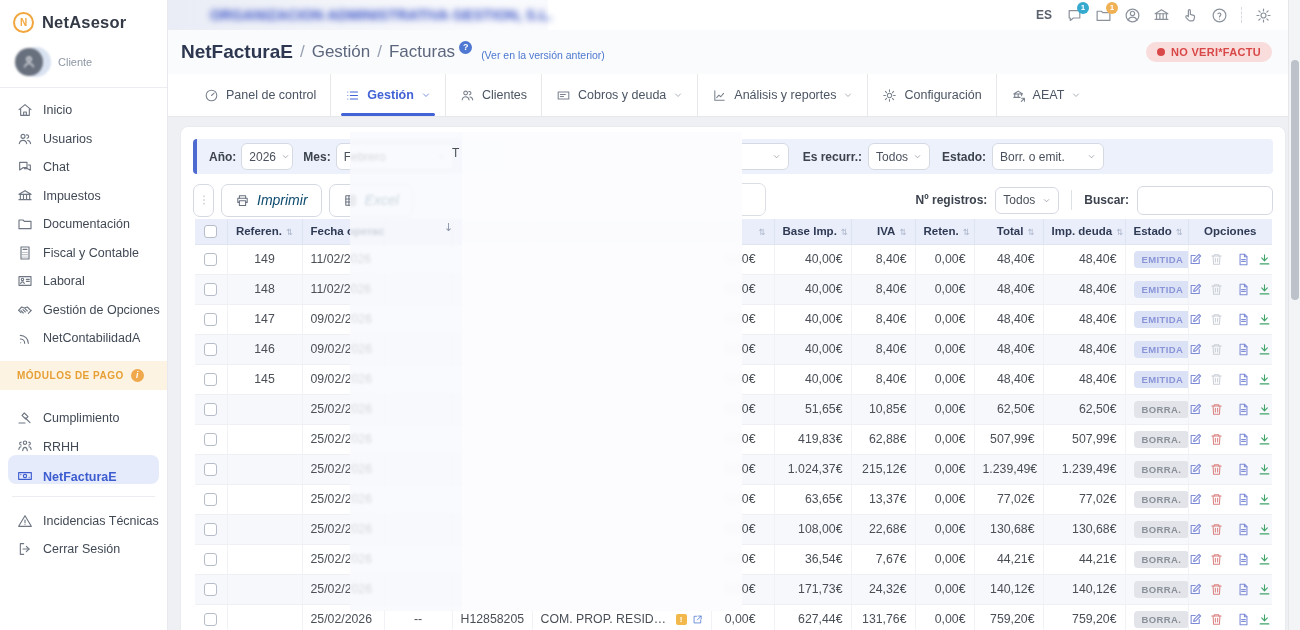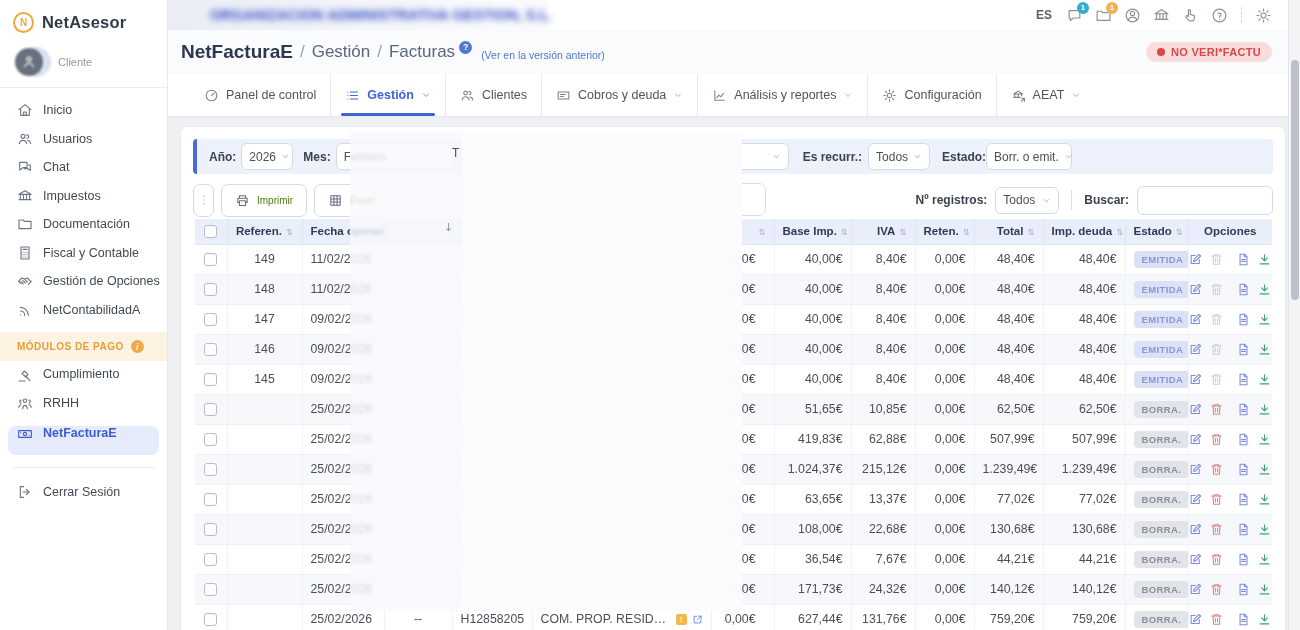--- a/index.html
+++ b/index.html
@@ -21,21 +21,21 @@
   .avatar-bg{position:absolute;left:6px;top:0;width:30px;height:30px;border-radius:50%;background:#d9e2f0;}
   .avatar{position:absolute;left:0;top:1px;width:28px;height:28px;border-radius:50%;background:#68707e;display:flex;align-items:center;justify-content:center;color:#fff;}
   .avatar .ic{width:16px;height:16px;}
   .client-label{font-size:11px;color:#8d97a6;text-align:right;}
   .side-divider{height:1px;background:#ebedf1;margin:0 0 8px 0;}
   .nav-item{display:flex;align-items:center;gap:10px;height:28.5px;padding-left:17px;font-size:12.5px;color:#414955;cursor:pointer;}
   .nav-item .ic{width:16px;height:16px;color:#6e7683;}
   .modules-band{display:flex;align-items:center;gap:7px;background:#fcf3e2;padding:8px 0 8px 17px;margin:8px 0 6px 0;}
   .modules-title{font-size:10px;font-weight:bold;color:#e79f35;letter-spacing:.5px;}
   .modules-badge{width:13px;height:13px;border-radius:50%;background:#f0a84c;color:#fff;font-size:8.5px;font-weight:bold;display:flex;align-items:center;justify-content:center;font-style:italic;}
-  .mod-item{display:flex;align-items:flex-start;gap:10px;height:29px;padding-left:17px;font-size:12.5px;color:#414955;cursor:pointer;}
+  .mod-item{display:flex;align-items:flex-end;gap:10px;height:29px;padding-left:17px;font-size:12.5px;color:#414955;cursor:pointer;}
   .mod-item .ic{width:16px;height:16px;color:#6e7683;}
   .mod-item.active{background:#e5ebfa;border-radius:8px;margin:1px 8px;padding-left:9px;color:#3d5cd0;font-weight:bold;}
   .mod-item.active .ic{color:#3d5cd0;}
   .foot-divider{height:1px;background:#ebedf1;margin:12px 12px 10px 12px;}
 
   
   #topbar{position:absolute;left:168px;top:0;width:1120px;height:30px;background:#fff;z-index:4;display:flex;align-items:center;}
   .company-zone{position:relative;display:flex;align-items:center;gap:10px;padding-left:32px;height:100%;width:380px;background:linear-gradient(90deg,rgba(104,124,188,.14),rgba(140,158,212,.05) 85%);}
   .company-logo{width:20px;height:20px;border-radius:3px;background:#9aa2ac;filter:blur(1.5px);}
   .company-name{font-size:14.5px;font-weight:bold;color:#3a53c6;filter:blur(3px);white-space:nowrap;}
@@ -70,21 +70,21 @@
   
   #content{position:absolute;left:168px;top:117px;width:1120px;height:513px;background:#eef0f4;}
   #card{position:absolute;left:180px;top:126px;width:1106px;height:504px;background:#fff;border:1px solid #e9ebef;border-bottom:none;border-radius:8px 8px 0 0;overflow:hidden;z-index:6;}
 
   .filterbar{position:absolute;left:12px;top:12px;width:1080px;height:35px;background:#ecf1fb;border-left:4px solid #4d6ad0;border-radius:4px;display:flex;align-items:center;padding-left:12px;}
   .flabel{font-size:12px;font-weight:bold;color:#3c434e;white-space:nowrap;}
   .sel{display:inline-flex;align-items:center;justify-content:space-between;gap:5px;background:#fff;border:1px solid #d5dae2;border-radius:6px;height:27px;padding:0 7px;font-size:12px;color:#4a515c;cursor:pointer;white-space:nowrap;}
   .sel .chev{width:9px;height:9px;color:#7a828e;}
 
   .toolbar{position:absolute;left:12px;top:56px;width:1080px;height:34px;display:flex;align-items:center;}
-  .btn{display:inline-flex;align-items:center;gap:7px;height:33px;border:1px solid #d5dae2;border-radius:7px;background:#fff;color:#4d7c0f;font-size:10px;padding:0 13px;cursor:pointer;white-space:nowrap;}
+  .btn{display:inline-flex;align-items:center;gap:7px;height:33px;border:1px solid #d5dae2;border-radius:7px;background:#fff;color:#0c4a6e;font-size:14px;padding:0 13px;cursor:pointer;white-space:nowrap;font-style:italic;}
   .btn .ic{width:15px;height:15px;color:#6a7280;}
   .btn.sq{width:21px;padding:0;justify-content:center;}
   .ghost-btn{position:absolute;left:273px;top:0;width:300px;height:33px;border:1px solid #dbdfe5;border-radius:7px;background:#fff;}
   .tb-right{margin-left:auto;display:flex;align-items:center;}
   .vline{width:1px;height:20px;background:#dde0e5;margin:0 12px;}
   .search-input{width:136px;height:29px;border:1px solid #d5dae2;border-radius:6px;font-size:12px;padding:0 8px;color:#4a515c;outline:none;font-family:"Liberation Sans",sans-serif;}
 
   
   .grid{position:absolute;left:14px;top:92px;width:1077px;border-collapse:collapse;table-layout:fixed;}
   .grid th{background:#e9eefa;height:25px;font-size:11.5px;font-weight:bold;color:#2f3a55;border-bottom:1px solid #dfe5f0;border-right:1px solid #dde4f2;padding:0 8px;white-space:nowrap;overflow:hidden;}
@@ -189,20 +189,29 @@
         <div class="nav-item">
           <span class="ic"><svg viewBox="0 0 24 24">
               <path d="M6 3h12v18H6V3Z"></path>
               <path d="M9 6.5h6"></path>
               <path d="M9 11h.01M12 11h.01M15 11h.01M9 14.5h.01M12 14.5h.01M15 14.5h.01M9 18h.01M12 18h.01M15 18h.01"></path>
             </svg></span>
           <span>Fiscal y Contable</span>
         </div>
         <div class="nav-item">
           <span class="ic"><svg viewBox="0 0 24 24">
+              <path d="M3 5.5h18v13H3v-13Z"></path>
+              <path d="M8.2 11.5a1.8 1.8 0 1 0 0-3.6 1.8 1.8 0 0 0 0 3.6Z"></path>
+              <path d="M5.5 15.8c.4-1.6 1.5-2.4 2.7-2.4s2.3.8 2.7 2.4"></path>
+              <path d="M14 9.5h4.5M14 12.5h4.5"></path>
+            </svg></span>
+          <span>Laboral</span>
+        </div>
+        <div class="nav-item">
+          <span class="ic"><svg viewBox="0 0 24 24">
               <path d="M2.5 12.5 7 7.5l4 1.5 4.5-1.5 5 5"></path>
               <path d="M6 13l3.5 3.5M9 11.5l3.5 3.5M12 10l3.5 3.5"></path>
               <path d="M2.5 12.5 6 16M21.5 12.5 17 17"></path>
             </svg></span>
           <span>Gestión de Opciones</span>
         </div>
         <div class="nav-item">
           <span class="ic"><svg viewBox="0 0 24 24">
               <path d="M5.5 19.2h.01"></path>
               <path d="M5 13.5a6.5 6.5 0 0 1 6.5 6.5"></path>
@@ -245,20 +254,27 @@
               <path d="M5.8 10h.01M18.2 14h.01"></path>
             </svg></span>
           <span>NetFacturaE</span>
         </div>
       </div>
 
     <div class="foot-divider"></div>
 
     <div>
 
+    <div class="nav-item">
+          <span class="ic"><svg viewBox="0 0 24 24">
+              <path d="M12 4 21.5 20h-19L12 4Z"></path>
+              <path d="M12 10.5v4M12 17h.01"></path>
+            </svg></span>
+          <span>Incidencias Técnicas</span>
+        </div>
         <div class="nav-item">
           <span class="ic"><svg viewBox="0 0 24 24">
               <path d="M10 4H5v16h5"></path>
               <path d="M14 8l4 4-4 4"></path>
               <path d="M18 12H9"></path>
             </svg></span>
           <span>Cerrar Sesión</span>
         </div>
       </div>
   </aside>
@@ -458,21 +474,21 @@
             </svg></span>
       </span>
       <span class="flabel" style="margin-left:14px">Es recurr.:</span>
       <span class="sel" style="margin:0 12px 0 6px;width:62px">
         <span>Todos</span>
         <span class="ic chev"><svg viewBox="0 0 24 24">
               <path d="M6 9.5l6 6 6-6"></path>
             </svg></span>
       </span>
       <span class="flabel">Estado:</span>
-      <span class="sel" style="width:86px">
+      <span class="sel" style="margin-left:6px;width:112px">
         <span>Borr. o emit.</span>
         <span class="ic chev"><svg viewBox="0 0 24 24">
               <path d="M6 9.5l6 6 6-6"></path>
             </svg></span>
       </span>
     </div>
 
     <div class="toolbar">
       <button class="btn sq">
           <span class="ic" style="width:14px;height:14px"><svg viewBox="0 0 24 24">

